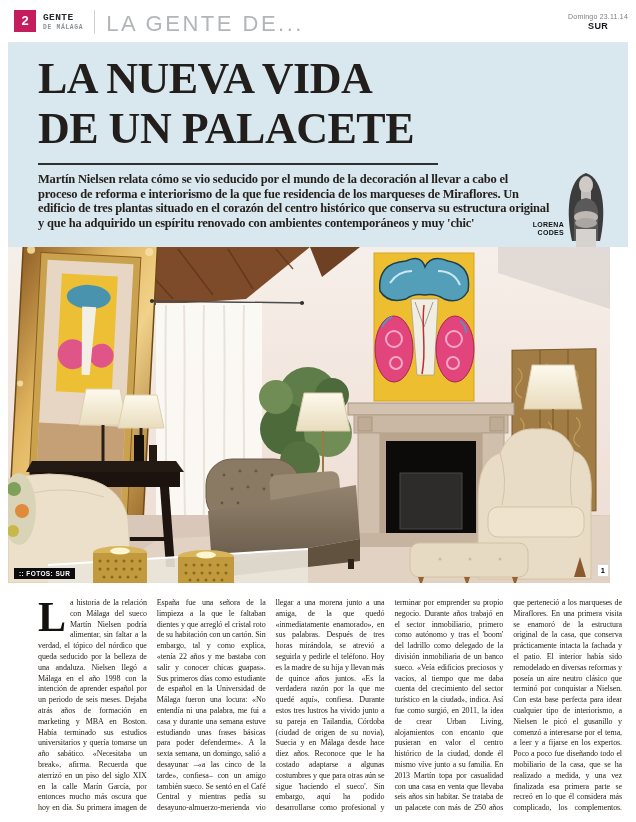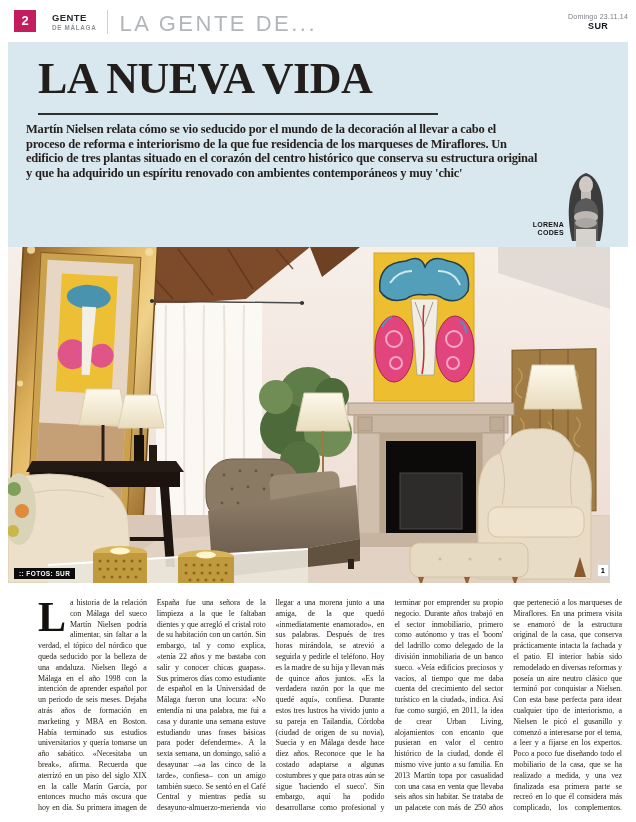--- a/index.html
+++ b/index.html
@@ -2,34 +2,34 @@
 <html><head>
 <meta charset="utf-8">
 <style>
   html,body{margin:0;padding:0;background:#e9e9e9;}
   .page{position:relative;width:636px;height:822px;background:#ffffff;overflow:hidden;
         font-family:"Liberation Sans",sans-serif;margin:0 auto;}
   
   .hdr{position:absolute;top:10px;left:14px;right:8px;height:28px;display:flex;align-items:flex-start;}
   .pagenum{width:22px;height:22px;background:#c41d5e;color:#fff;font:800 13px/22px "Liberation Sans",sans-serif;
            text-align:center;flex:0 0 auto;}
-  .secwrap{margin-left:16px;padding-top:2px;}
+  .secwrap{margin-left:7px;padding-top:2px;font-family:Liberation Mono, monospace;}
   .sec1{font-weight:800;font-size:9.5px;letter-spacing:.4px;color:#27292b;}
   .sec2{font-weight:700;font-size:6.3px;letter-spacing:.7px;color:#8d9296;margin-top:1px;}
   .hdivider{width:1px;height:24px;background:#ccd1d4;margin:0 11px;}
   .series{font-size:22px;color:#b2b6b9;letter-spacing:2.5px;padding-top:1px;font-weight:400;}
   .hright{margin-left:auto;text-align:center;padding-top:3px;}
   .date{font-size:7px;color:#7a7e82;letter-spacing:.2px;}
   .brand{font-size:9px;font-weight:800;color:#17181a;margin-top:1px;letter-spacing:.3px;}
   
   .band{position:absolute;left:8px;top:42px;width:620px;height:205px;background:#d9e8ef;}
   .headline{margin:12px 0 0 30px;font-family:"Liberation Serif",serif;font-weight:700;
             font-size:44px;line-height:50px;color:#221e1b;letter-spacing:-.5px;}
   .rule{width:400px;height:2px;background:#30302e;margin:9px 0 7px 30px;}
-  .standfirst{margin:0 0 0 18px;width:512px;font-family:"Liberation Serif",serif;font-weight:700;
+  .standfirst{margin:0 0 0 30px;width:512px;font-family:"Liberation Serif",serif;font-weight:700;
               font-size:12.5px;line-height:14.5px;color:#241f1b;letter-spacing:-.2px;}
   .byline{position:absolute;right:64px;bottom:10px;width:48px;text-align:right;
           font-size:7px;font-weight:800;line-height:8px;color:#111;letter-spacing:.3px;}
   .portrait{position:absolute;right:20px;bottom:0;width:44px;height:78px;}
   
   .photo{position:absolute;left:8px;top:247px;width:602px;height:336px;margin:0;overflow:hidden;background:#efe2da;}
   .credit{position:absolute;left:6px;bottom:4px;background:#0c0c0c;color:#fff;
           font-size:6.5px;font-weight:700;letter-spacing:.4px;padding:2px 5px;}
   .photo-num{position:absolute;right:1px;bottom:6px;background:#fff;color:#000;border:1px solid #d8d8d8;
              font-size:7.5px;font-weight:800;line-height:9px;padding:1px 3px;}
@@ -54,21 +54,21 @@
     </div>
     <div class="hdivider"></div>
     <div class="series">LA GENTE DE...</div>
     <div class="hright">
       <div class="date">Domingo 23.11.14</div>
       <div class="brand">SUR</div>
     </div>
   </div>
 
   <section class="band">
-    <h1 class="headline"><span>LA NUEVA VIDA</span><br></h1>
+    <h1 class="headline"><span>LA NUEVA VIDA</span><br><span>DE UN PALACETE</span></h1>
     <div class="rule"></div>
     <p class="standfirst">Martín Nielsen relata cómo se vio seducido por el mundo de la decoración al llevar a cabo el proceso de reforma e interiorismo de la que fue residencia de los marqueses de Miraflores. Un edificio de tres plantas situado en el corazón del centro histórico que conserva su estructura original y que ha adquirido un espíritu renovado con ambientes contemporáneos y muy 'chic'</p>
     <div class="byline">LORENA CODES</div>
     <svg class="portrait" viewBox="0 0 44 78">
       <path d="M8,72 C2,46 3,10 22,4 C41,10 42,46 36,72 Z" fill="#3c3c3c"></path>
       <ellipse cx="22" cy="16" rx="7" ry="9" fill="#cfcac6"></ellipse>
       <rect x="17" y="23" width="10" height="9" fill="#c2bdb9"></rect>
       <path d="M10,72 L10,42 Q12,30 22,29 Q32,30 34,42 L34,72 Z" fill="#5a5a5a"></path>
       <ellipse cx="22" cy="48" rx="12" ry="6" fill="#bdb8b4"></ellipse>
       <ellipse cx="22" cy="54" rx="11" ry="5" fill="#aba6a2"></ellipse>

